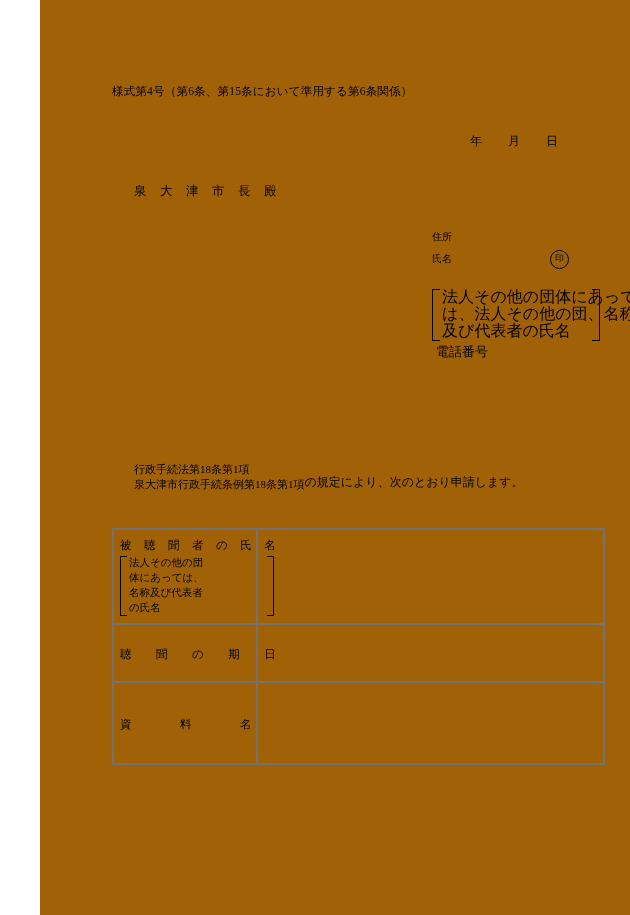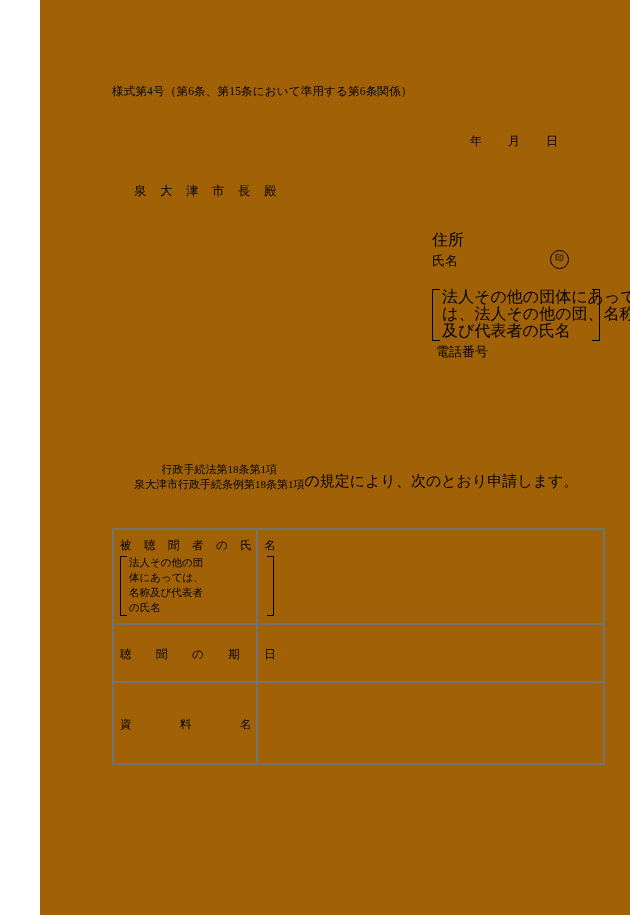--- a/index.html
+++ b/index.html
@@ -55,22 +55,22 @@
   }
 
   
   #applicant-block {
     left: 392px;
     top: 230px;
     width: 180px;
     font-size: 11px;
   }
   .app-row { position: relative; height: 22px; white-space: nowrap; }
-  #applicant-address { font-size: 16px; }
-  #applicant-name { font-size: 13px; }
+  #applicant-address { font-size: 10px; }
+  #applicant-name { font-size: 10px; }
   #seal-mark {
     position: absolute;
     left: 118px;
     top: -2px;
     width: 17px;
     height: 17px;
     border: 1px solid #000;
     border-radius: 50%;
     font-size: 9px;
     line-height: 15px;
@@ -126,27 +126,26 @@
   #legal-basis {
     left: 94px;
     top: 462px;
     font-size: 11px;
     white-space: nowrap;
   }
   #legal-basis .stack {
     display: inline-block;
     vertical-align: middle;
     line-height: 15px;
-    text-align: center;
   }
   #legal-basis .tail {
     display: inline-block;
     vertical-align: bottom;
     padding-bottom: 1px;
-    font-size: 15px;
+    font-size: 12px;
   }
 
   
   #form-table {
     left: 72px;
     top: 528px;
     width: 477px;
     border-collapse: collapse;
     table-layout: fixed;
   }

